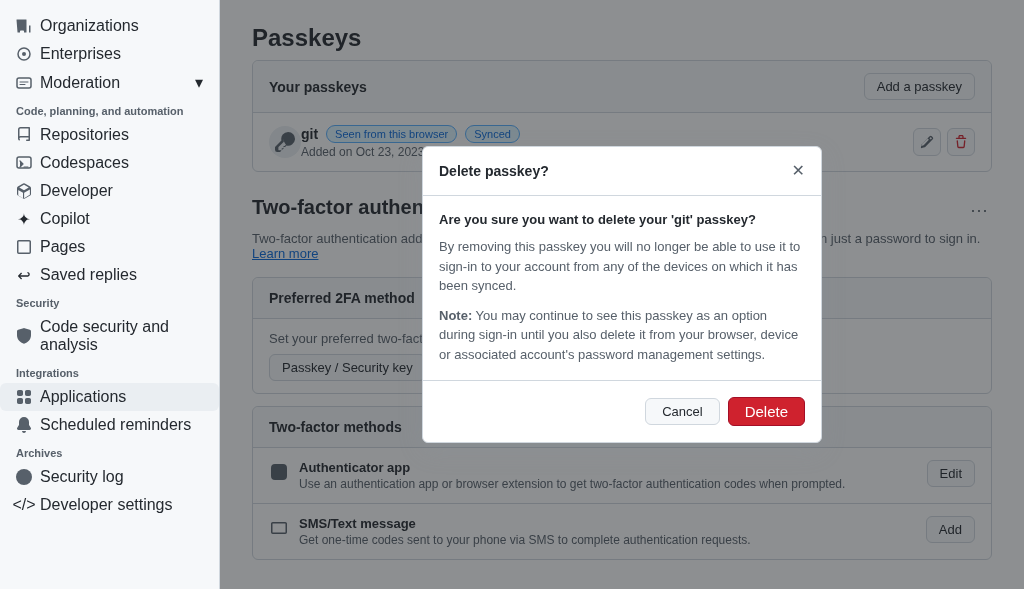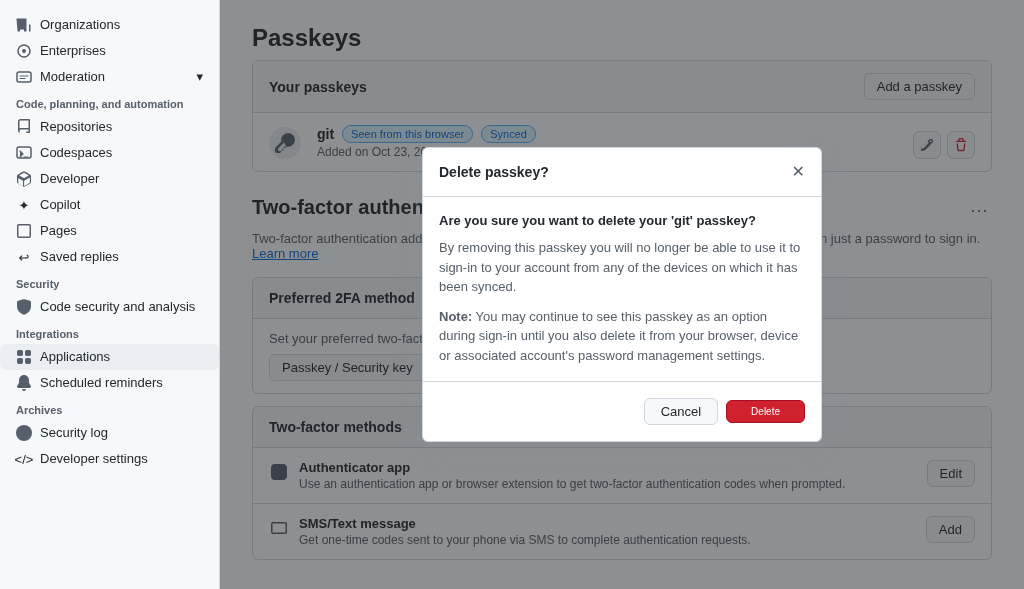--- a/index.html
+++ b/index.html
@@ -1,32 +1,32 @@
 <!DOCTYPE html>
 <html><head>
   <meta charset="utf-8">
   <style>
     * { box-sizing: border-box; margin: 0; padding: 0; }
     body { font-family: -apple-system, BlinkMacSystemFont, "Segoe UI", Helvetica, Arial, sans-serif; font-size: 14px; color: #24292f; background: #f6f8fa; }
     .layout { display: flex; height: 589px; overflow: hidden; }
     .sidebar { width: 220px; min-width: 220px; background: #f6f8fa; border-right: 1px solid #d0d7de; padding: 12px 0; overflow-y: auto; }
     .sidebar-section-label { font-size: 11px; font-weight: 600; color: #57606a; padding: 8px 16px 4px; text-transform: none; }
-    .sidebar-item { display: flex; gap: 8px; padding: 5px 16px; cursor: pointer; border-radius: 6px; color: #24292f; font-size: 13px; }
+    .sidebar-item { display: flex; align-items: center; gap: 8px; padding: 5px 16px; cursor: pointer; border-radius: 6px; color: #24292f; font-size: 16px; }
     .sidebar-item.active { background: #eaeef2; font-weight: 500; }
     .sidebar-item .icon { width: 16px; height: 16px; flex-shrink: 0; display: flex; align-items: center; justify-content: center; }
     .sidebar-item .chevron { margin-left: auto; }
     .main { flex: 1; background: #fff; overflow-y: auto; padding: 24px 32px; position: relative; }
     .page-title { font-size: 24px; font-weight: 600; margin-bottom: 8px; }
     .page-desc { font-size: 13px; color: #57606a; margin-bottom: 20px; }
     .section { border: 1px solid #d0d7de; border-radius: 6px; margin-bottom: 24px; background: #fff; }
     .section-header { display: flex; align-items: center; justify-content: space-between; padding: 12px 16px; border-bottom: 1px solid #d0d7de; background: #f6f8fa; border-radius: 6px 6px 0 0; }
     .section-title { font-size: 14px; font-weight: 600; }
     .btn { display: inline-flex; align-items: center; gap: 6px; padding: 5px 12px; font-size: 13px; font-weight: 500; border-radius: 6px; cursor: pointer; border: 1px solid; }
     .btn-default { background: #f6f8fa; border-color: #d0d7de; color: #24292f; }
-    .passkey-row { display: flex; align-items: flex-end; padding: 12px 16px; gap: 16px; }
+    .passkey-row { display: flex; align-items: center; padding: 12px 16px; gap: 0; }
     .passkey-avatar { width: 32px; height: 32px; border-radius: 50%; background: #eaeef2; display: flex; align-items: center; justify-content: center; flex-shrink: 0; }
     .passkey-info { flex: 1; }
     .passkey-name-row { display: flex; align-items: center; gap: 8px; margin-bottom: 2px; }
     .passkey-name { font-weight: 600; font-size: 14px; }
     .badge { font-size: 11px; padding: 2px 8px; border-radius: 12px; background: #ddf4ff; color: #0969da; border: 1px solid #54aeff; }
     .badge-synced { background: #ddf4ff; color: #0969da; border: 1px solid #54aeff; }
     .passkey-meta { font-size: 12px; color: #57606a; }
     .passkey-actions { display: flex; gap: 6px; }
     .icon-btn { width: 28px; height: 28px; border: 1px solid #d0d7de; border-radius: 6px; background: #f6f8fa; cursor: pointer; display: flex; align-items: center; justify-content: center; }
     .tfa-title { font-size: 20px; font-weight: 600; margin-bottom: 6px; }
@@ -45,21 +45,21 @@
     .modal { background: #fff; border: 1px solid #d0d7de; border-radius: 6px; width: 400px; box-shadow: 0 8px 24px rgba(140,149,159,0.2); }
     .modal-header { display: flex; align-items: center; justify-content: space-between; padding: 16px; border-bottom: 1px solid #d0d7de; }
     .modal-title { font-size: 14px; font-weight: 600; }
     .modal-close { background: none; border: none; cursor: pointer; color: #57606a; font-size: 16px; line-height: 1; }
     .modal-body { padding: 16px; }
     .modal-subtitle { font-size: 13px; font-weight: 600; margin-bottom: 10px; color: #24292f; }
     .modal-text { font-size: 13px; color: #57606a; line-height: 1.5; margin-bottom: 10px; }
     .modal-note { font-size: 13px; color: #57606a; line-height: 1.5; }
     .modal-footer { display: flex; align-items: center; justify-content: flex-end; gap: 8px; padding: 16px; border-top: 1px solid #d0d7de; }
     .btn-cancel { background: #f6f8fa; border: 1px solid #d0d7de; color: #24292f; padding: 5px 16px; border-radius: 6px; font-size: 13px; cursor: pointer; font-weight: 500; }
-    .btn-delete { background: #cf222e; border: 1px solid #a40e26; color: #fff; padding: 5px 24px; border-radius: 6px; font-size: 10px; cursor: pointer; font-weight: 500; }
+    .btn-delete { background: #cf222e; border: 1px solid #a40e26; color: #fff; padding: 5px 16px; border-radius: 6px; font-size: 15px; cursor: pointer; font-weight: 500; }
     .more-btn { background: none; border: none; cursor: pointer; color: #57606a; font-size: 18px; padding: 0 4px; }
     .pref-section-inner { padding: 12px 16px; }
     .pref-section-inner p { font-size: 13px; color: #57606a; margin-bottom: 8px; }
   </style>
 </head>
 <body>
 
 <div class="layout">
 
   <div class="sidebar">

